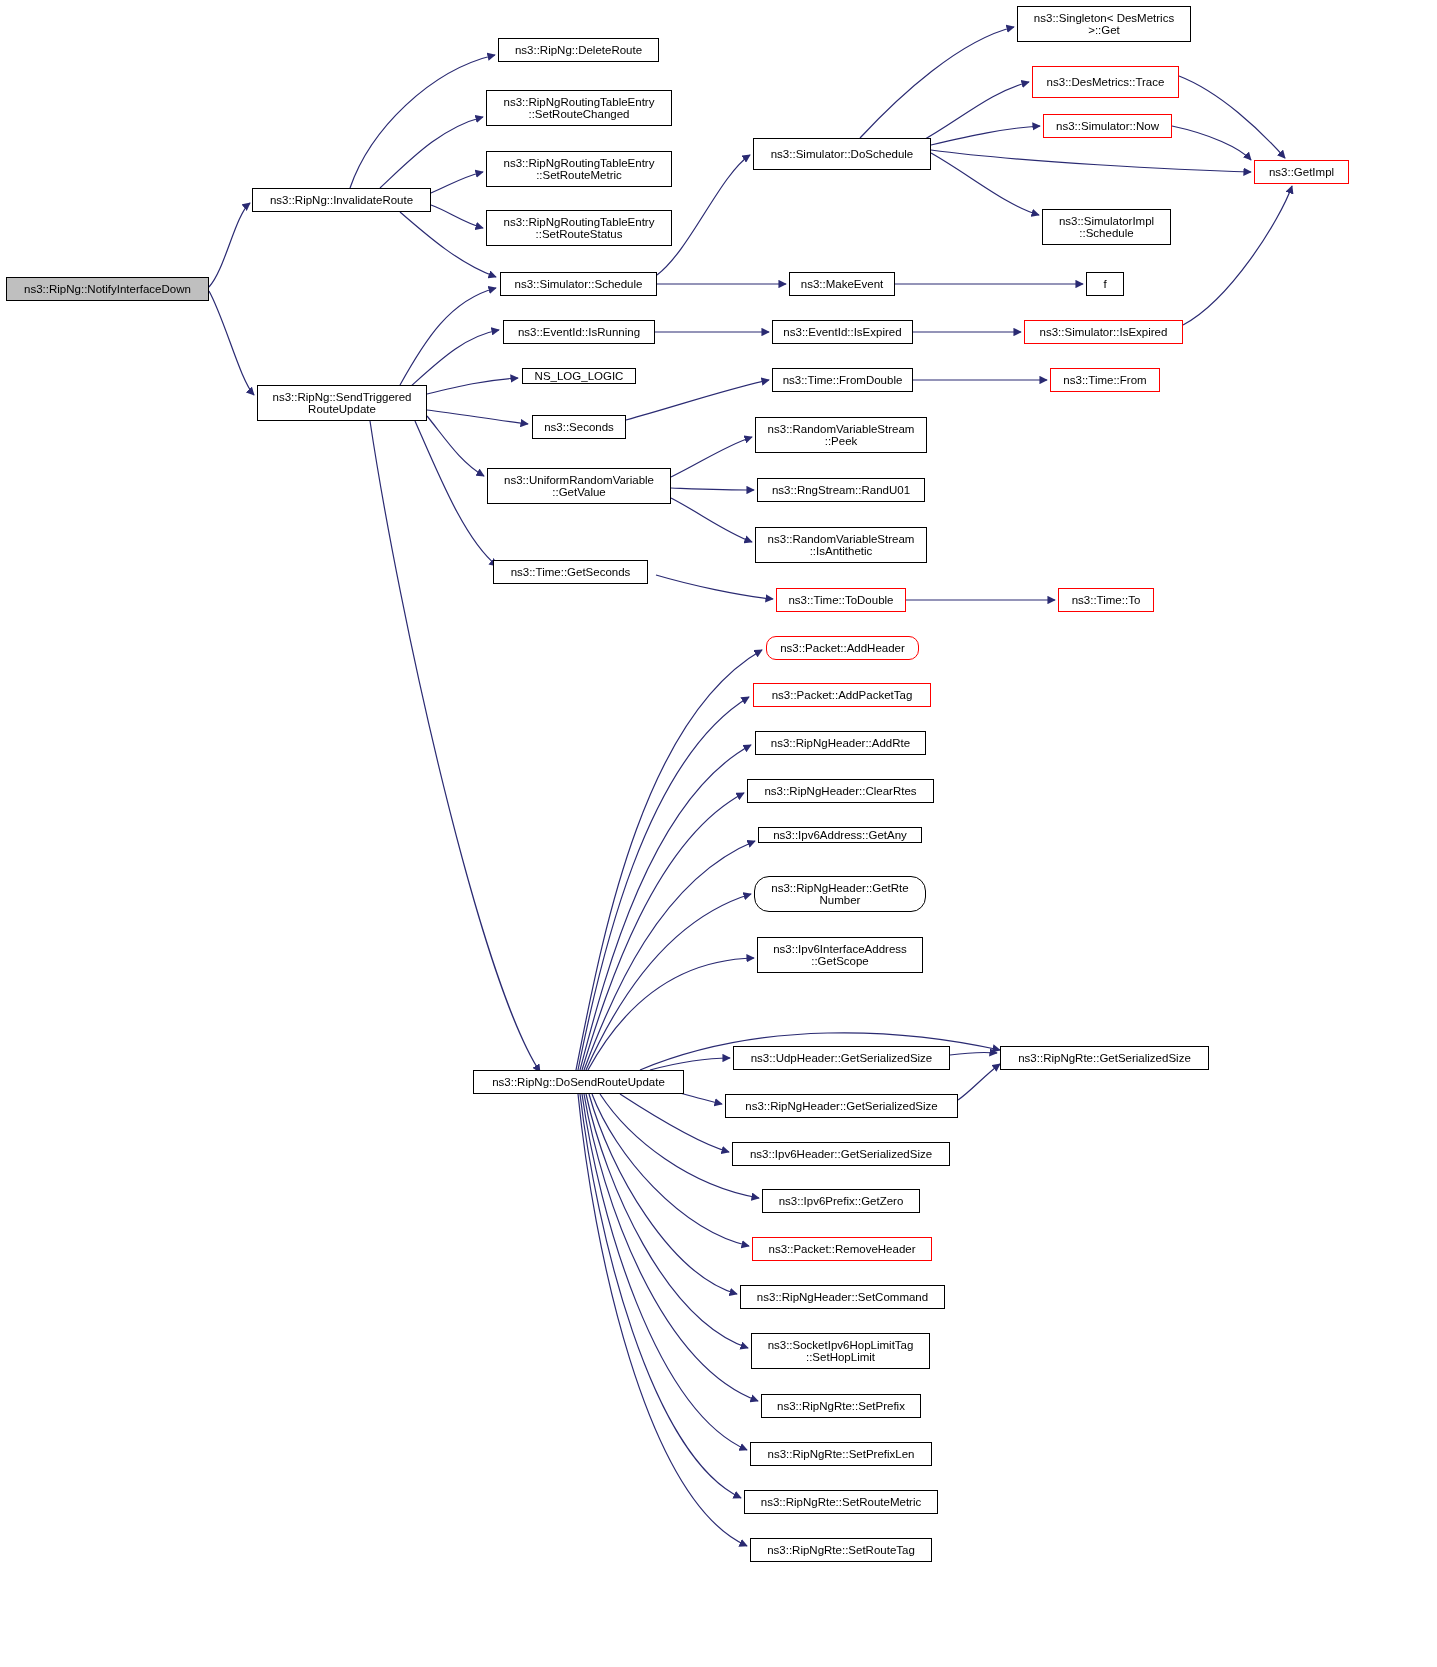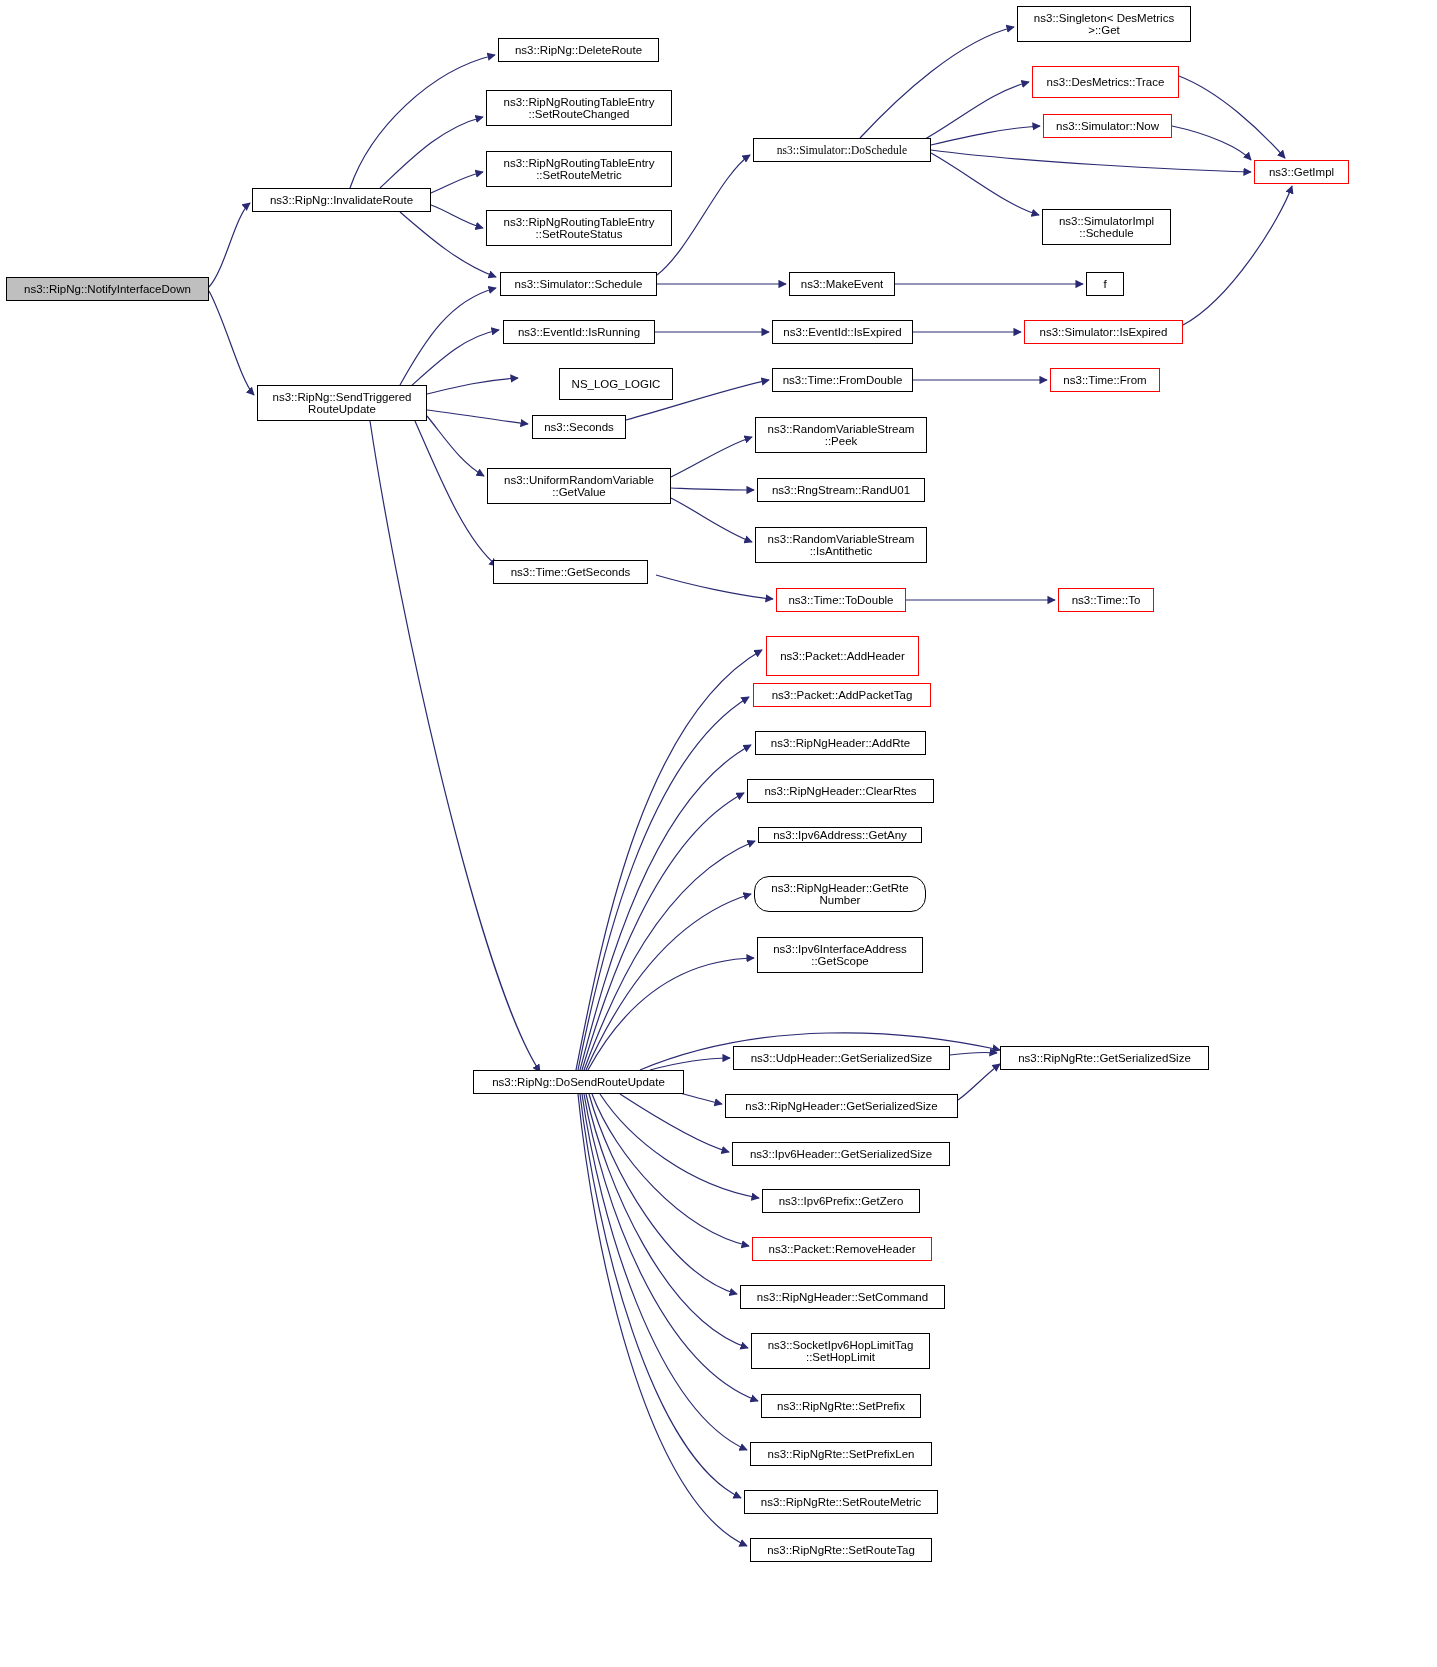--- a/index.html
+++ b/index.html
@@ -120,26 +120,26 @@
 RouteUpdate</div>
       <div class="node" style="left: 498px; top: 38px; width: 161px; height: 24px;">ns3::RipNg::DeleteRoute</div>
       <div class="node" style="left: 486px; top: 90px; width: 186px; height: 36px;">ns3::RipNgRoutingTableEntry
 ::SetRouteChanged</div>
       <div class="node" style="left: 486px; top: 151px; width: 186px; height: 36px;">ns3::RipNgRoutingTableEntry
 ::SetRouteMetric</div>
       <div class="node" style="left: 486px; top: 210px; width: 186px; height: 36px;">ns3::RipNgRoutingTableEntry
 ::SetRouteStatus</div>
       <div class="node" style="left: 500px; top: 272px; width: 157px; height: 24px;">ns3::Simulator::Schedule</div>
       <div class="node" style="left: 503px; top: 320px; width: 152px; height: 24px;">ns3::EventId::IsRunning</div>
-      <div class="node" style="left: 522px; top: 368px; width: 114px; height: 32px; margin-left: 37px;">NS_LOG_LOGIC</div>
+      <div class="node" style="left: 522px; top: 368px; width: 114px; height: 16px;">NS_LOG_LOGIC</div>
       <div class="node" style="left: 532px; top: 415px; width: 94px; height: 24px;">ns3::Seconds</div>
       <div class="node" style="left: 487px; top: 468px; width: 184px; height: 36px;">ns3::UniformRandomVariable
 ::GetValue</div>
       <div class="node" style="left: 493px; top: 560px; width: 155px; height: 24px;">ns3::Time::GetSeconds</div>
-      <div class="node" style="left: 753px; top: 138px; width: 178px; height: 24px; font-family: Liberation Serif, serif;">ns3::Simulator::DoSchedule</div>
+      <div class="node" style="left: 753px; top: 138px; width: 178px; height: 32px;">ns3::Simulator::DoSchedule</div>
       <div class="node" style="left: 789px; top: 272px; width: 106px; height: 24px;">ns3::MakeEvent</div>
       <div class="node" style="left: 772px; top: 320px; width: 141px; height: 24px;">ns3::EventId::IsExpired</div>
       <div class="node" style="left: 772px; top: 368px; width: 141px; height: 24px;">ns3::Time::FromDouble</div>
       <div class="node" style="left: 755px; top: 417px; width: 172px; height: 36px;">ns3::RandomVariableStream
 ::Peek</div>
       <div class="node" style="left: 757px; top: 478px; width: 168px; height: 24px;">ns3::RngStream::RandU01</div>
       <div class="node" style="left: 755px; top: 527px; width: 172px; height: 36px;">ns3::RandomVariableStream
 ::IsAntithetic</div>
       <div class="node red" style="left: 776px; top: 588px; width: 130px; height: 24px;">ns3::Time::ToDouble</div>
       <div class="node" style="left: 1017px; top: 6px; width: 174px; height: 36px;">ns3::Singleton&lt; DesMetrics
@@ -147,21 +147,21 @@
       <div class="node red" style="left: 1032px; top: 66px; width: 147px; height: 32px;">ns3::DesMetrics::Trace</div>
       <div class="node red" style="left: 1043px; top: 114px; width: 129px; height: 24px;">ns3::Simulator::Now</div>
       <div class="node" style="left: 1042px; top: 209px; width: 129px; height: 36px;">ns3::SimulatorImpl
 ::Schedule</div>
       <div class="node red" style="left: 1254px; top: 160px; width: 95px; height: 24px;">ns3::GetImpl</div>
       <div class="node" style="left: 1086px; top: 272px; width: 38px; height: 24px;">f</div>
       <div class="node red" style="left: 1024px; top: 320px; width: 159px; height: 24px;">ns3::Simulator::IsExpired</div>
       <div class="node red" style="left: 1050px; top: 368px; width: 110px; height: 24px;">ns3::Time::From</div>
       <div class="node red" style="left: 1058px; top: 588px; width: 96px; height: 24px;">ns3::Time::To</div>
       <div class="node" style="left: 473px; top: 1070px; width: 211px; height: 24px;">ns3::RipNg::DoSendRouteUpdate</div>
-      <div class="node red" style="left: 766px; top: 636px; width: 153px; height: 40px;">ns3::Packet::AddHeader</div>
+      <div class="node red" style="left: 766px; top: 636px; width: 153px; height: 24px; border-radius: 10px;">ns3::Packet::AddHeader</div>
       <div class="node red" style="left: 753px; top: 683px; width: 178px; height: 24px;">ns3::Packet::AddPacketTag</div>
       <div class="node" style="left: 755px; top: 731px; width: 171px; height: 24px;">ns3::RipNgHeader::AddRte</div>
       <div class="node" style="left: 747px; top: 779px; width: 187px; height: 24px;">ns3::RipNgHeader::ClearRtes</div>
       <div class="node" style="left: 758px; top: 827px; width: 164px; height: 16px;">ns3::Ipv6Address::GetAny</div>
       <div class="node" style="left: 754px; top: 876px; width: 172px; height: 36px; border-radius: 15px;">ns3::RipNgHeader::GetRte
 Number</div>
       <div class="node" style="left: 757px; top: 937px; width: 166px; height: 36px;">ns3::Ipv6InterfaceAddress
 ::GetScope</div>
       <div class="node" style="left: 733px; top: 1046px; width: 217px; height: 24px;">ns3::UdpHeader::GetSerializedSize</div>
       <div class="node" style="left: 725px; top: 1094px; width: 233px; height: 24px;">ns3::RipNgHeader::GetSerializedSize</div>

